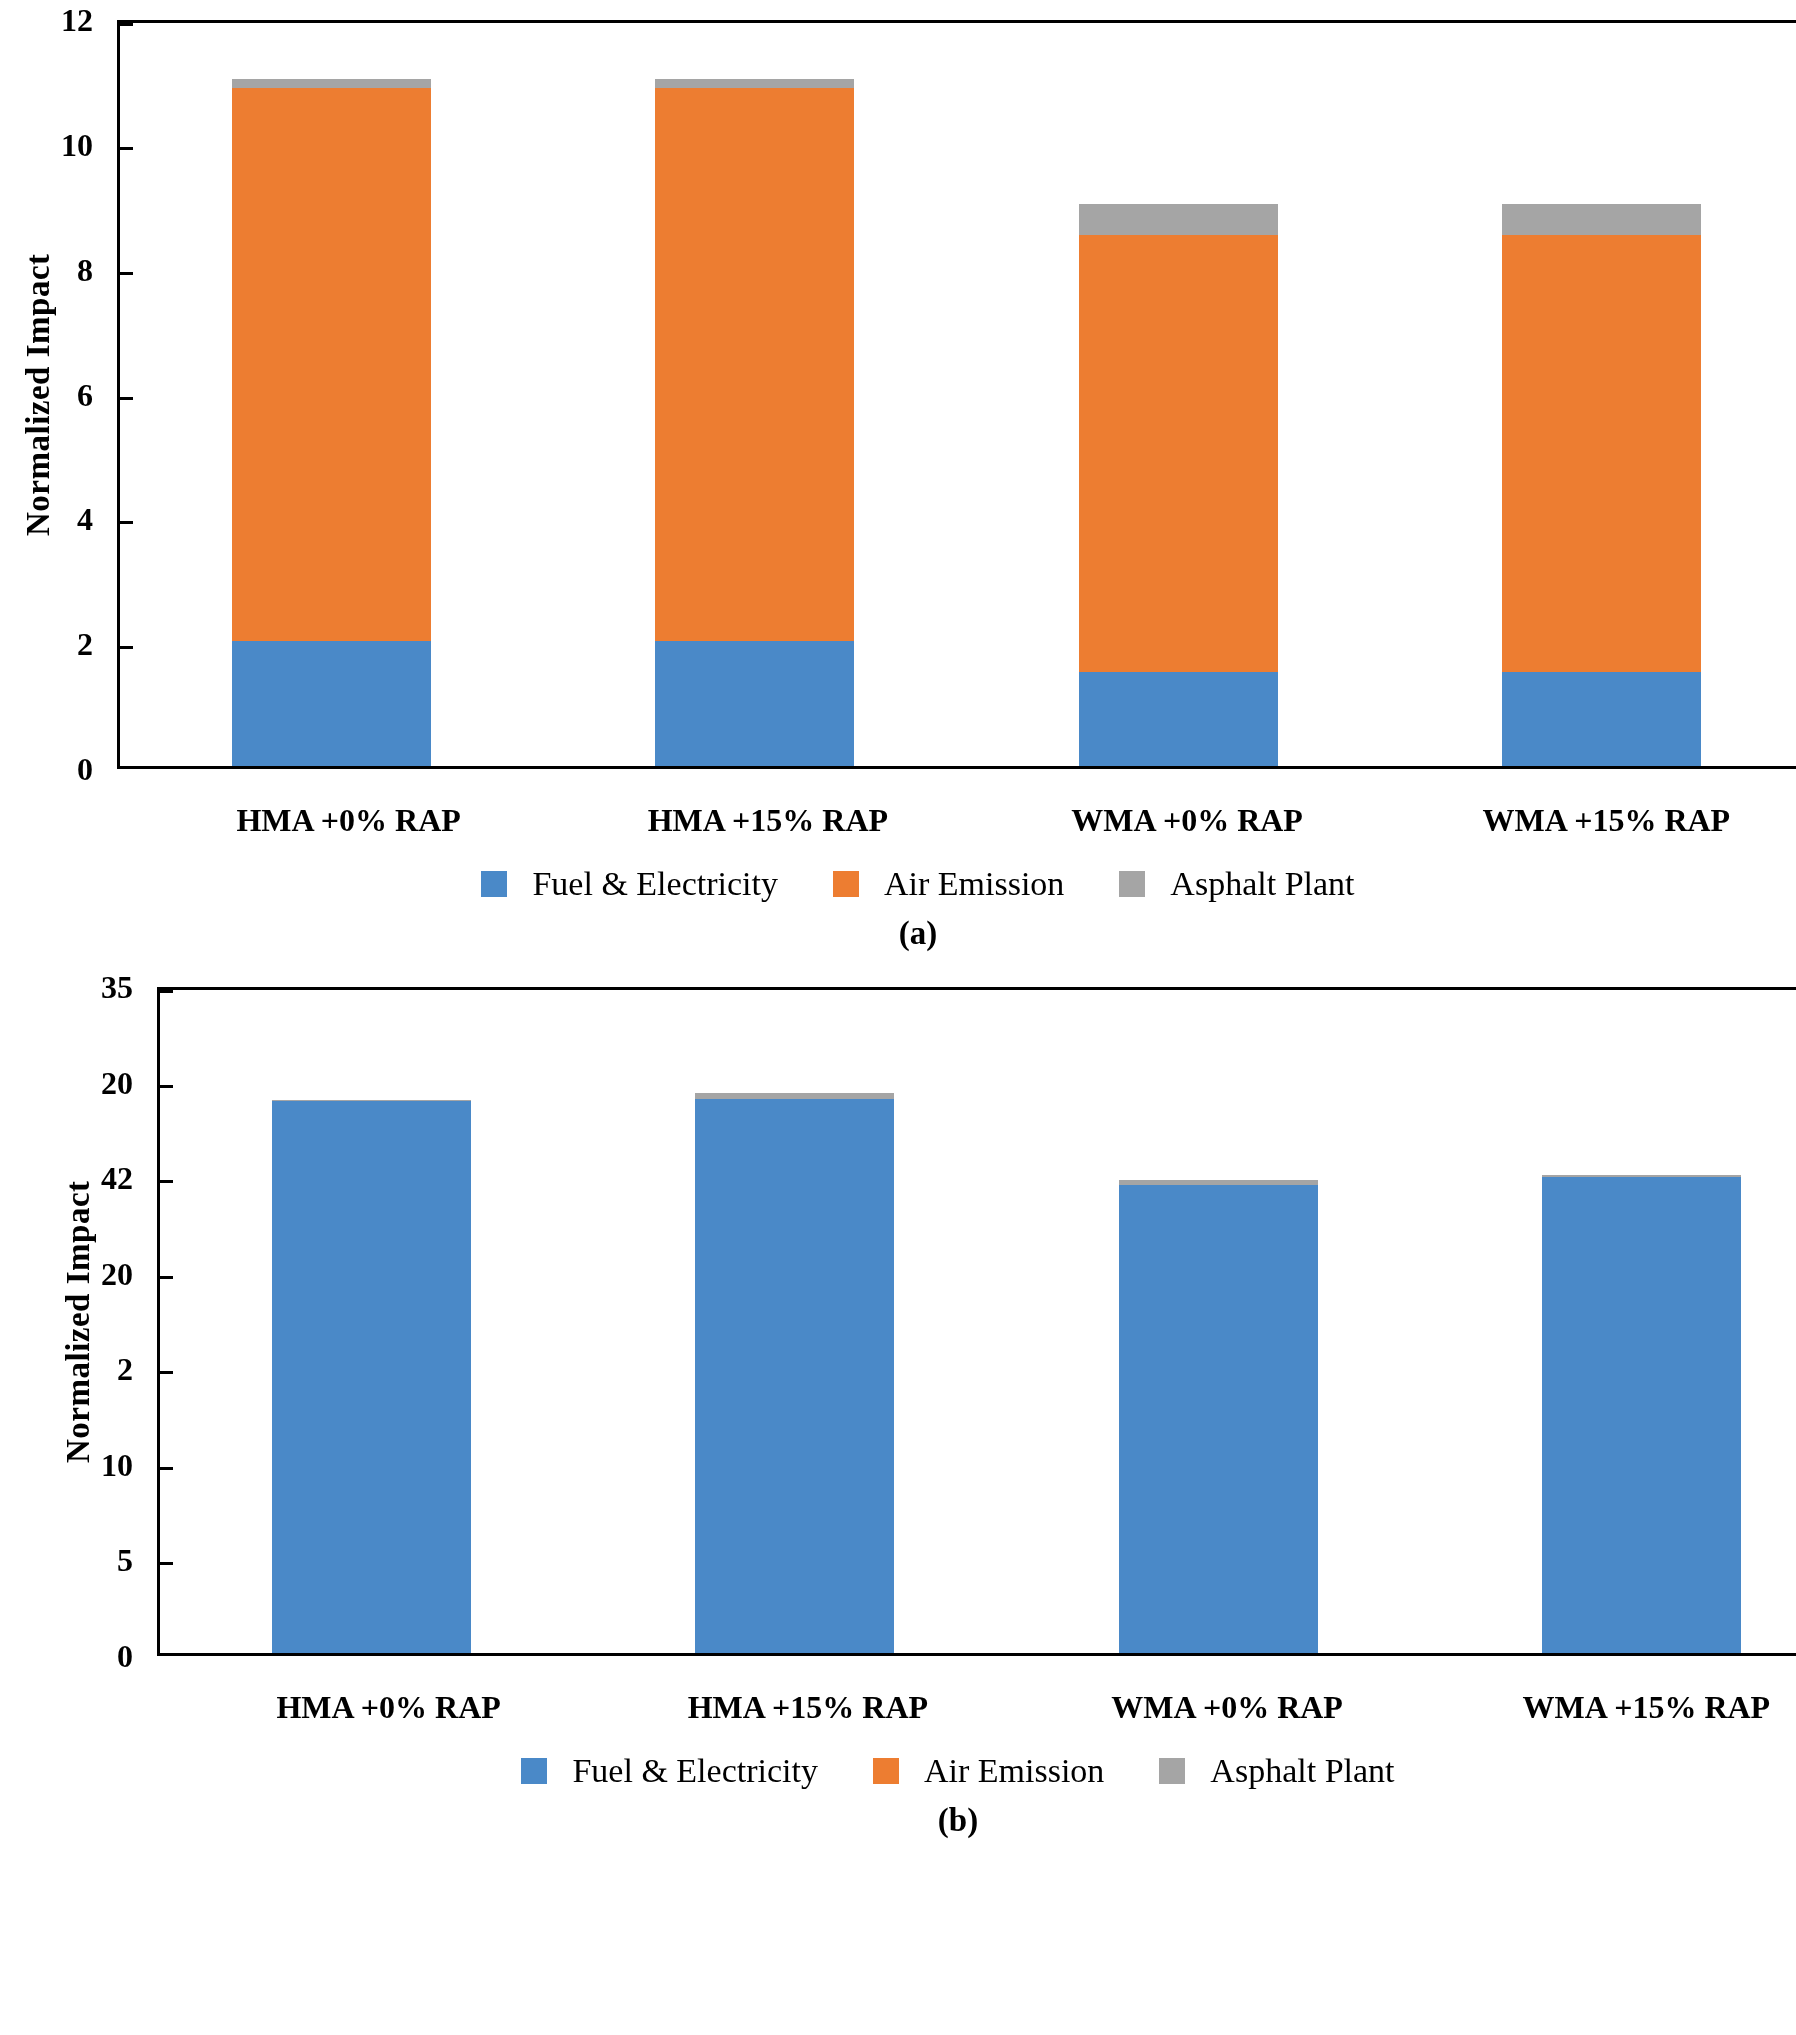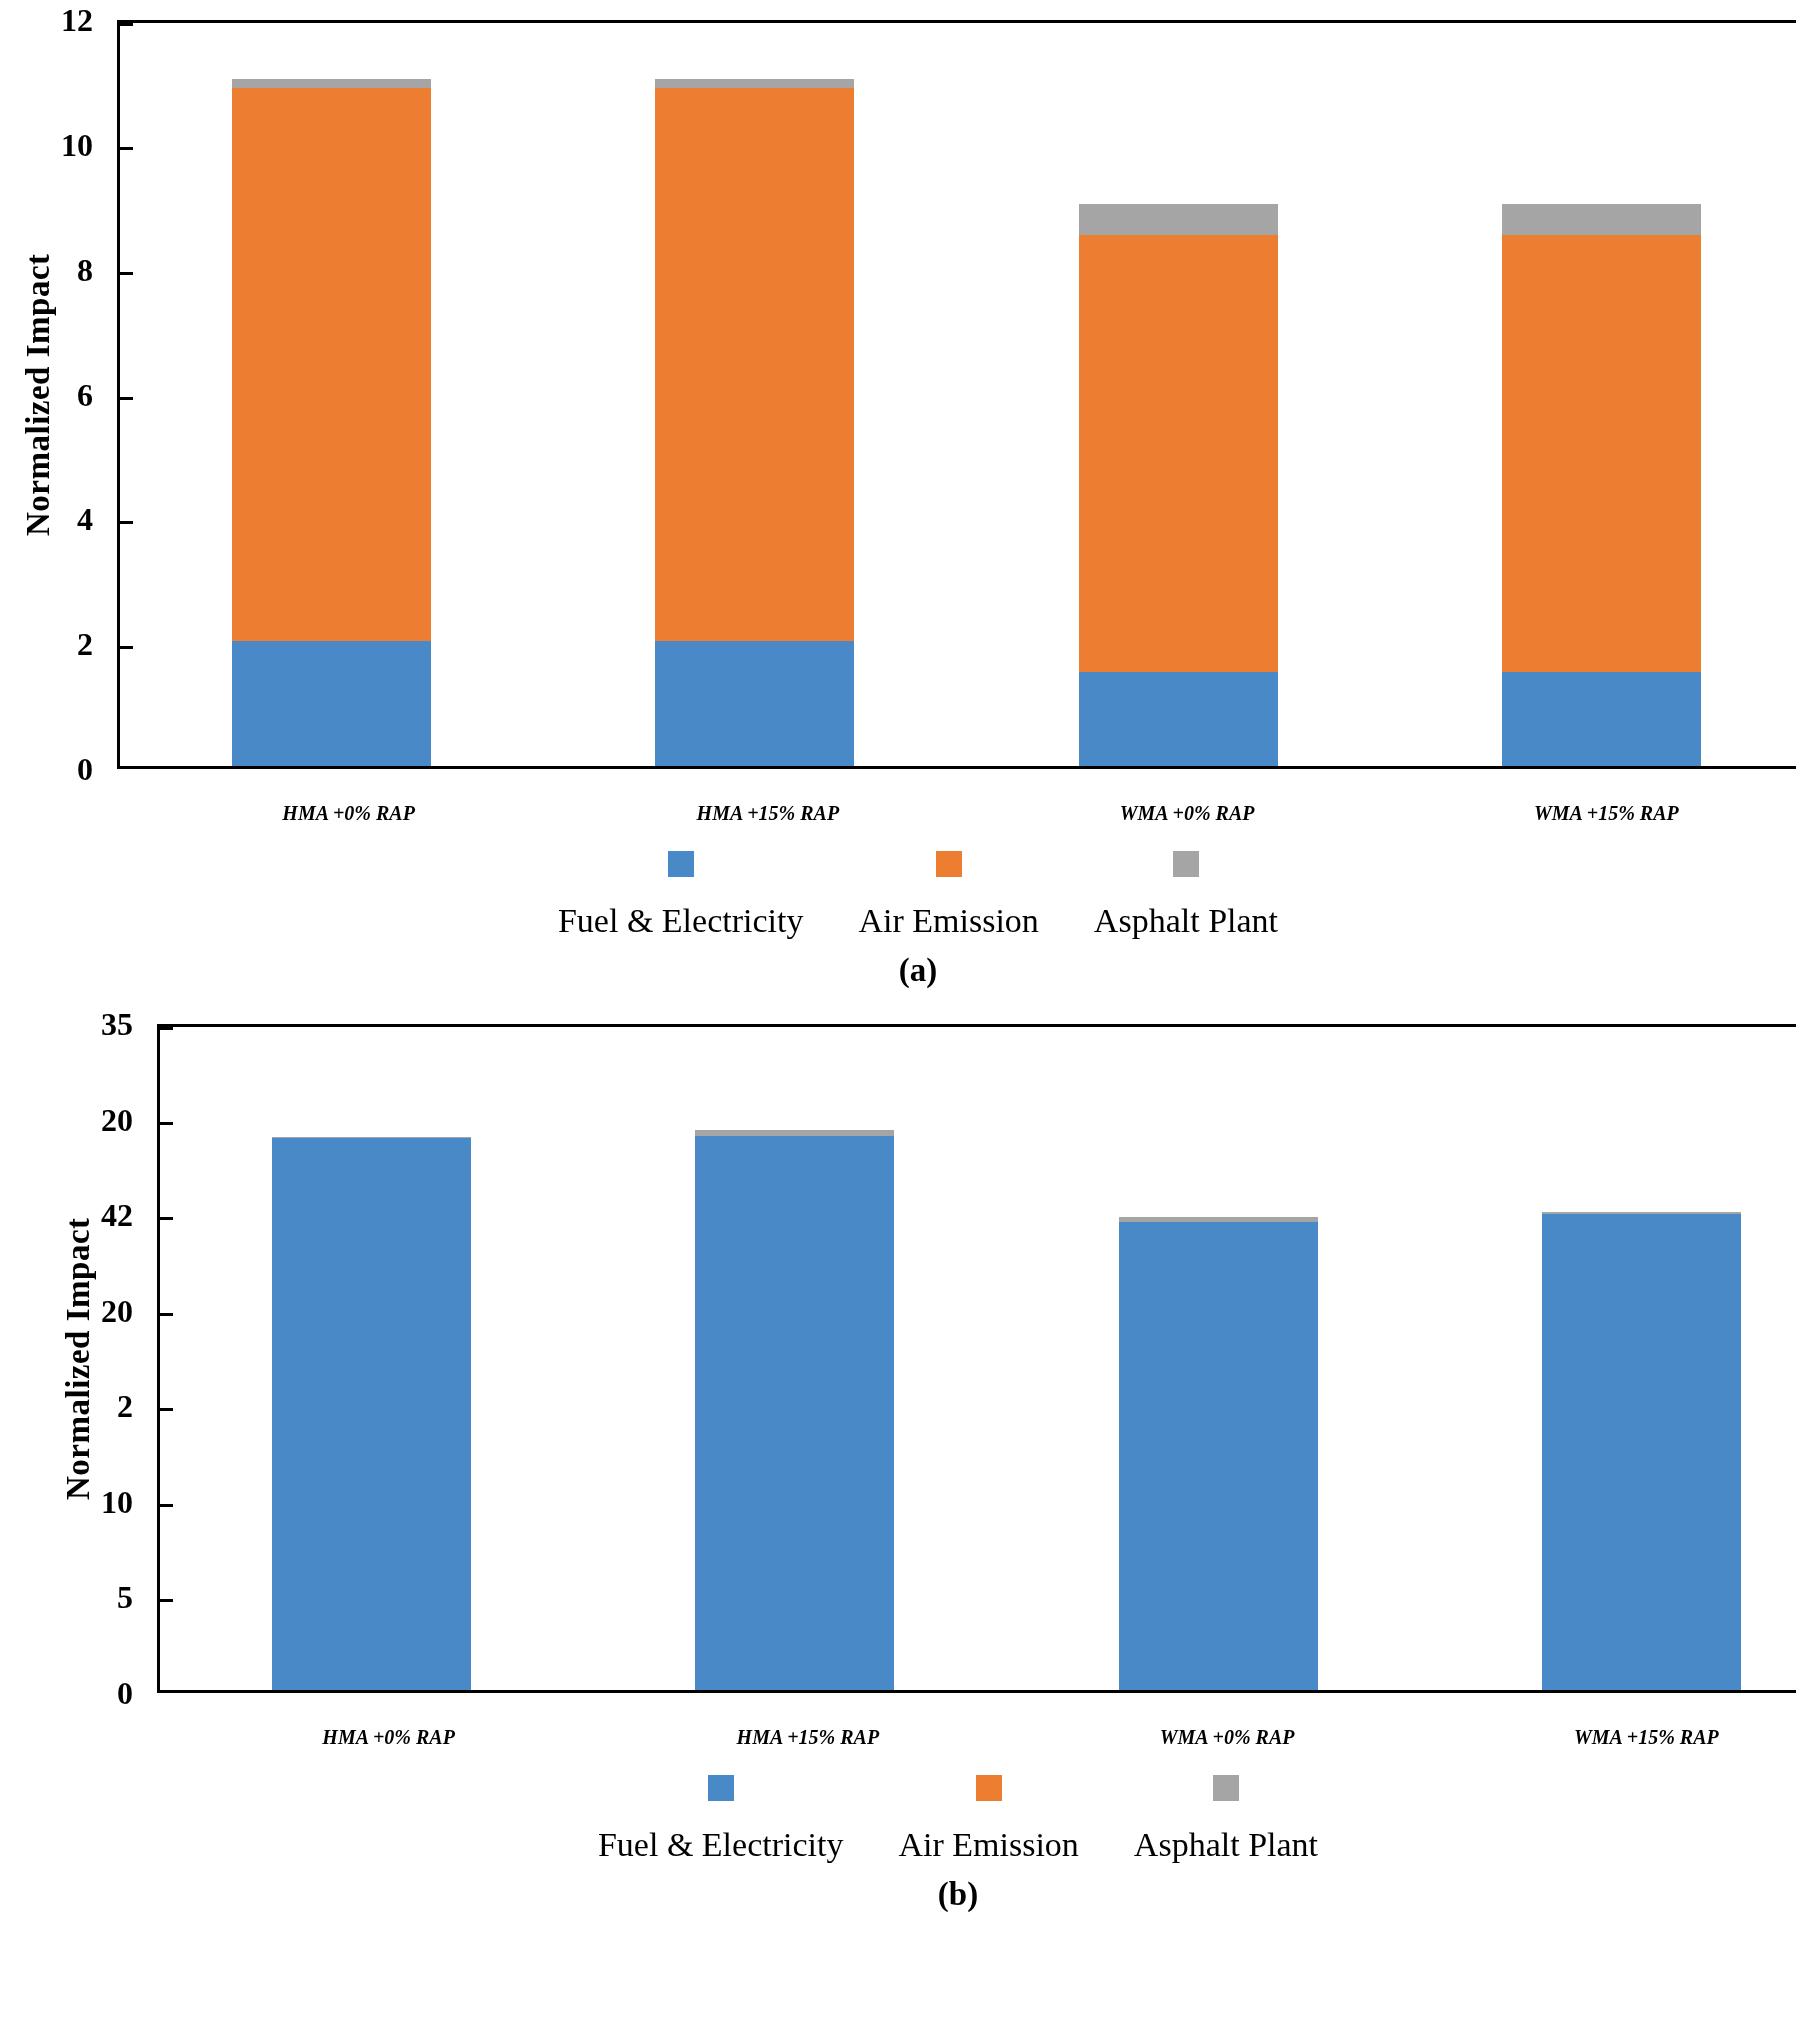--- a/index.html
+++ b/index.html
@@ -103,38 +103,37 @@
   .seg { width: 100%; }
 
   .cat-labels {
     display: flex;
     flex-direction: row;
     margin-top: 13px;
   }
   .cat-label {
     flex: 1;
     text-align: center;
-    font-size: 20px;
+    font-size: 32px;
     font-weight: bold;
     font-family: "Liberation Serif", serif;
     white-space: nowrap;
-    font-style: italic;
   }
 
   .legend {
     display: flex;
     flex-direction: row;
     justify-content: center;
     align-items: center;
     gap: 55px;
     margin-top: 26px;
   }
   .legend-item {
     display: flex;
-    flex-direction: column;
+    flex-direction: row;
     align-items: center;
     gap: 25px;
   }
   .legend-swatch {
     width: 26px;
     height: 26px;
     display: inline-block;
   }
   .legend-label {
     font-size: 34px;

